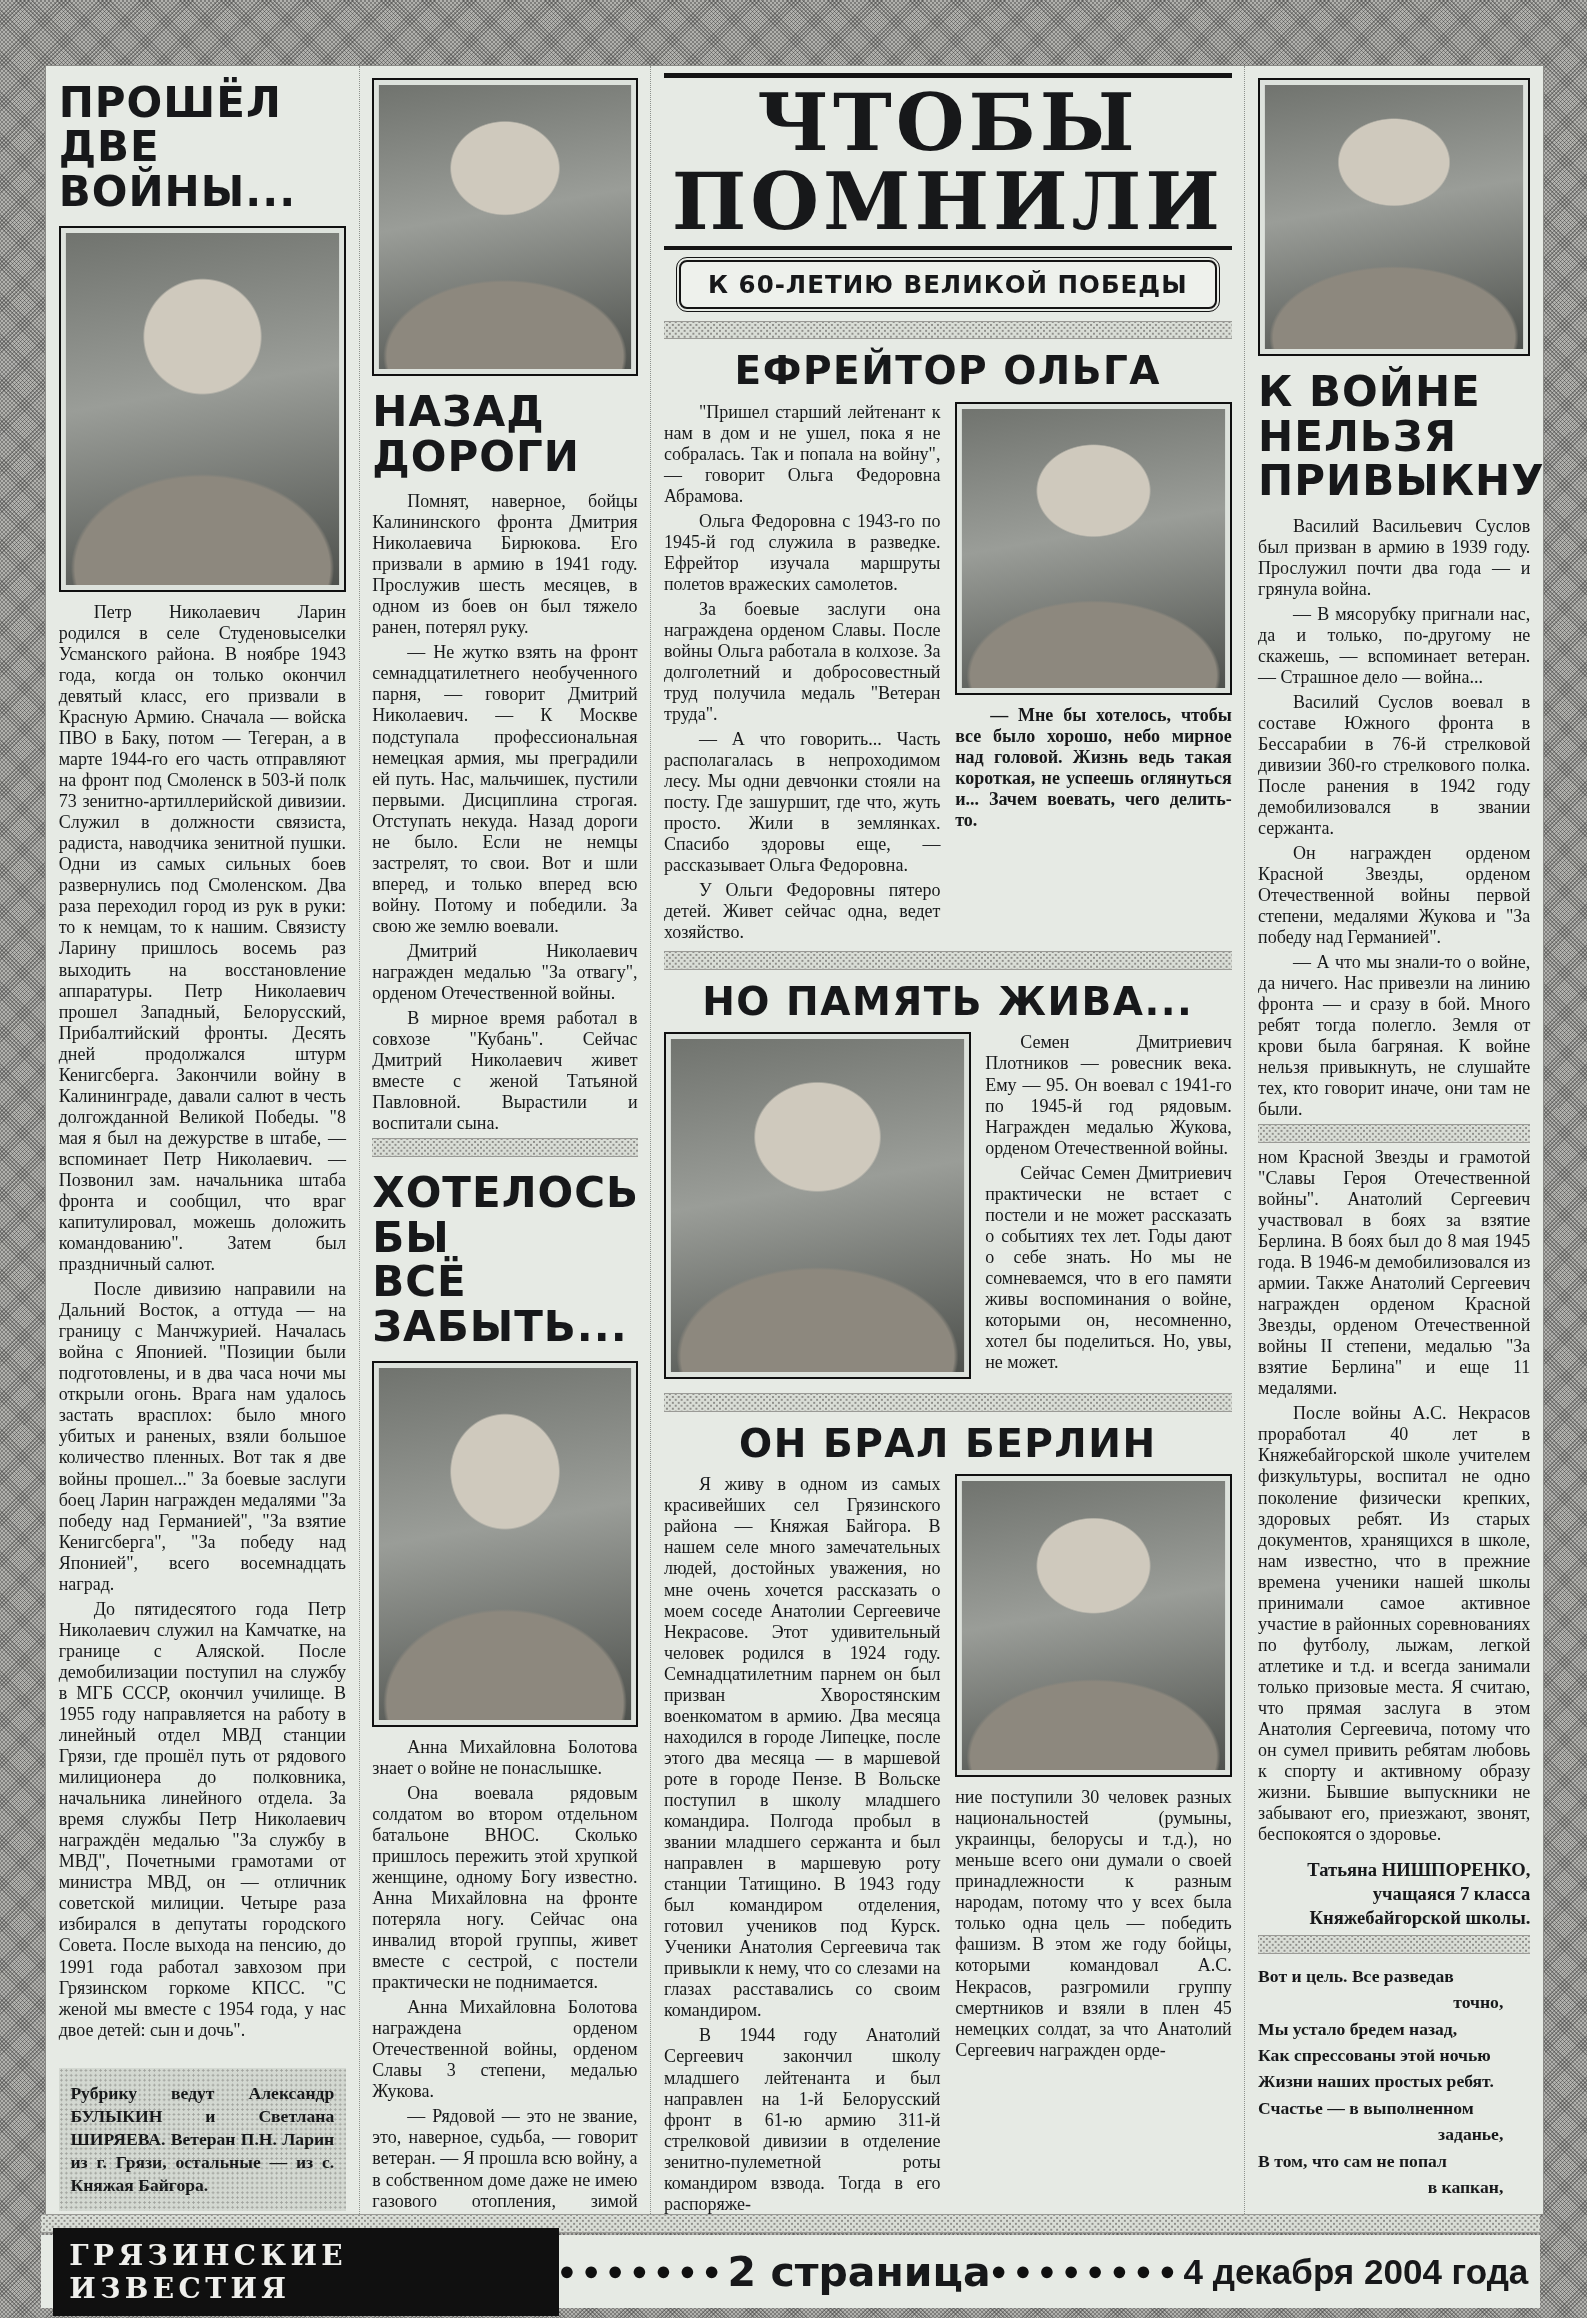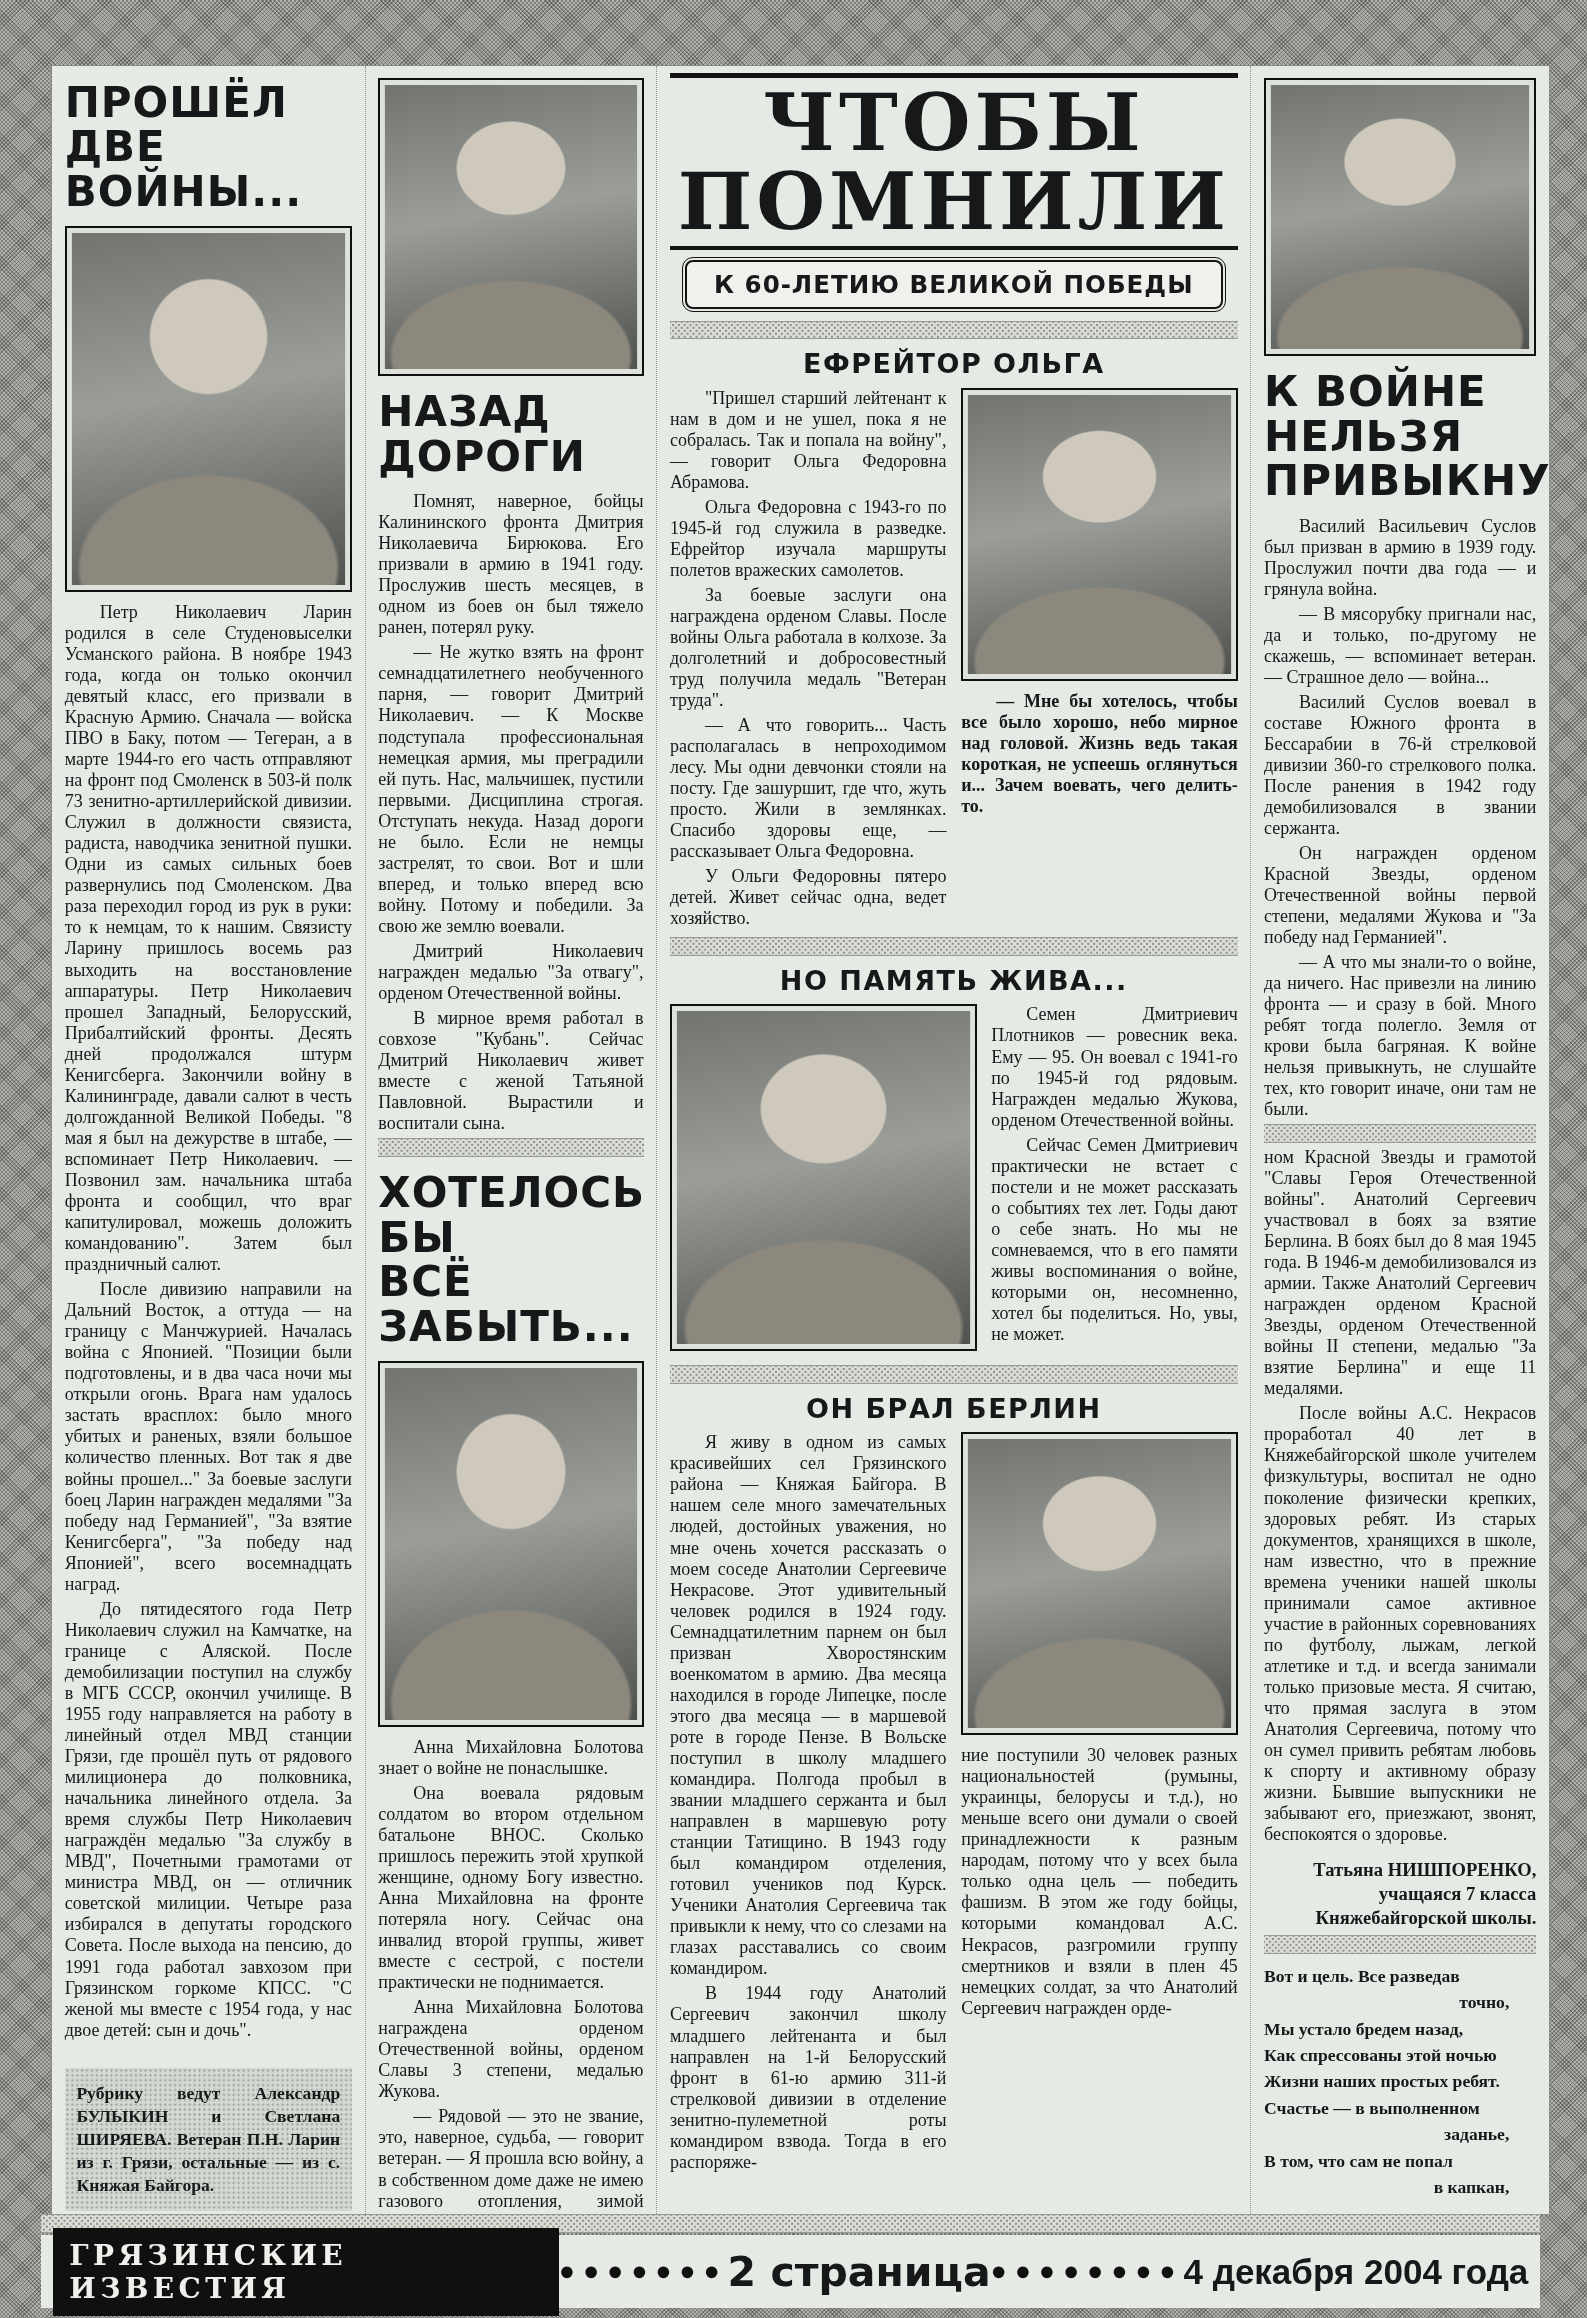--- a/index.html
+++ b/index.html
@@ -5,37 +5,37 @@
   html,body{margin:0;padding:0;}
   body{
     width:1587px;height:2319px;position:relative;
     font-family:"Liberation Serif", serif;color:#17181a;
     background-color:#b1b1ad;
     background-image:
       repeating-linear-gradient(45deg,rgba(45,45,45,.38) 0 1px,transparent 1px 2.9px),
       repeating-linear-gradient(-45deg,rgba(45,45,45,.38) 0 1px,transparent 1px 2.9px);
   }
   .paper{
-    position:absolute;left:51px;top:65px;width:1499px;height:2150px;
+    position:absolute;left:45px;top:65px;width:1499px;height:2150px;
     background:#e6eae4;display:flex;box-sizing:border-box;overflow:hidden;
     border:1px solid #8a8a86;
   }
   .col{box-sizing:border-box;padding:0 12.7px;overflow:hidden;}
   .col1{width:313px;}
   .col2{width:292px;border-left:1.5px dotted #8d918c;}
   .colC{width:595px;border-left:1.5px dotted #8d918c;}
   .colR{width:299px;border-left:1.5px dotted #8d918c;}
 
   .headline{
     font-family:"DejaVu Sans", sans-serif;font-weight:bold;
     font-size:42px;line-height:1.06;letter-spacing:1px;margin:14.7px 0 11.7px;
   }
   .sec-title{
     font-family:"DejaVu Sans", sans-serif;font-weight:bold;text-align:center;
-    font-size:27px;letter-spacing:1.5px;margin:8.8px 0 8.8px;
+    font-size:39px;letter-spacing:1.5px;margin:8.8px 0 8.8px;
   }
   .para{font-size:18px;line-height:1.17;text-align:justify;text-indent:35px;margin:0 0 3.9px;}
   .noind{text-indent:0;}
   .caption{font-weight:bold;}
   .photo{
     border:2px solid #101010;box-shadow:inset 0 0 0 4.9px #dde2dc;
     margin:5.9px 0 9.8px;
     background:
       radial-gradient(ellipse 34% 26% at 50% 30%, #cfc9bd 0 60%, transparent 62%),
       radial-gradient(ellipse 75% 42% at 50% 94%, #8d887e 0 60%, transparent 62%),

